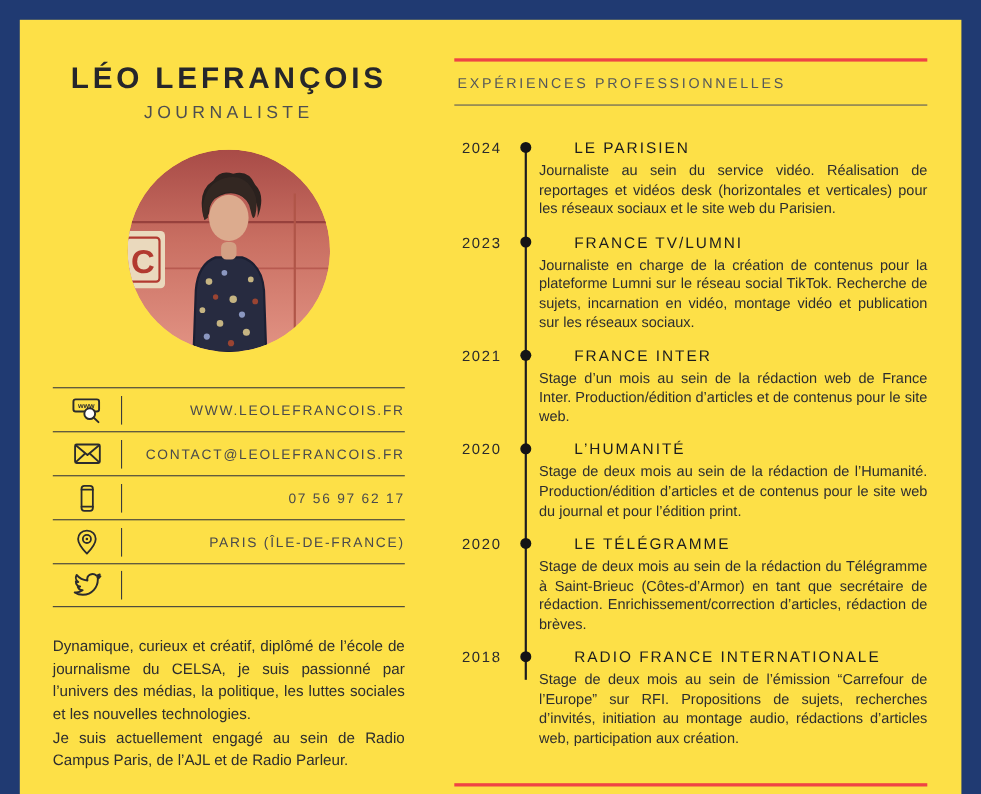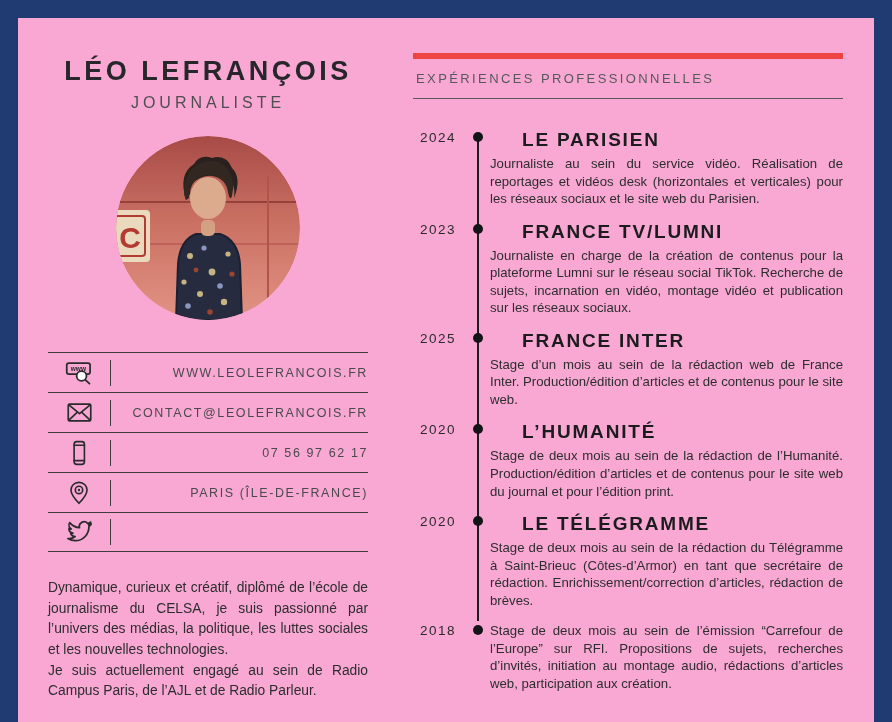--- a/index.html
+++ b/index.html
@@ -6,21 +6,21 @@
   html,body { width:892px; height:722px; }
   body {
     position:relative;
     background:#203a72;
     font-family:"Liberation Sans", sans-serif;
     overflow:hidden;
   }
   .page {
     position:absolute;
     left:18px; top:18px; right:18px; bottom:0;
-    background:#f9a8d4;
+    background:#fde047;
   }
 
   
   .left-col {
     position:absolute; left:30px; top:0; width:320px;
   }
   .name {
     margin-top:38px;
     text-align:center;
     font-size:27px;
@@ -82,21 +82,21 @@
     color:#2d2d2f;
   }
   .about p + p { margin-top:0; }
 
   
   .right-col {
     position:absolute; left:395px; top:0; width:430px;
   }
   .section-head {
     margin-top:35px;
-    border-top:6px solid #ef4444;
+    border-top:3px solid #ef4444;
     border-bottom:1px solid #59595b;
     padding:12px 0 12px 3px;
     font-size:13px;
     letter-spacing:2.4px;
     color:#56585a;
   }
   .timeline {
     position:relative;
     margin-top:30px;
   }
@@ -121,22 +121,22 @@
     color:#2a2a2c;
   }
   .entry-dot {
     position:absolute;
     left:59.5px; top:3px;
     width:10px; height:10px;
     border-radius:50%;
     background:#141416;
   }
   .entry-title {
-    font-size:19px;
-    font-weight:bold;
+    font-size:14px;
+    font-weight:normal;
     letter-spacing:1.8px;
     color:#1c1c1e;
     padding-left:32px;
   }
   .entry-desc {
     margin-top:4px;
     font-size:13.2px;
     line-height:1.33;
     text-align:justify;
     color:#2d2d2f;
@@ -292,21 +292,21 @@
       </div>
 
       <div class="entry">
         <div class="entry-year">2023</div>
         <div class="entry-dot"></div>
         <div class="entry-title">FRANCE TV/LUMNI</div>
         <div class="entry-desc">Journaliste en charge de la création de contenus pour la plateforme Lumni sur le réseau social TikTok. Recherche de sujets, incarnation en vidéo, montage vidéo et publication sur les réseaux sociaux.</div>
       </div>
 
       <div class="entry">
-        <div class="entry-year">2025</div>
+        <div class="entry-year">2021</div>
         <div class="entry-dot"></div>
         <div class="entry-title">FRANCE INTER</div>
         <div class="entry-desc">Stage d’un mois au sein de la rédaction web de France Inter. Production/édition d’articles et de contenus pour le site web.</div>
       </div>
 
       <div class="entry">
         <div class="entry-year">2020</div>
         <div class="entry-dot"></div>
         <div class="entry-title">L’HUMANITÉ</div>
         <div class="entry-desc">Stage de deux mois au sein de la rédaction de l’Humanité. Production/édition d’articles et de contenus pour le site web du journal et pour l’édition print.</div>
@@ -315,20 +315,21 @@
       <div class="entry">
         <div class="entry-year">2020</div>
         <div class="entry-dot"></div>
         <div class="entry-title">LE TÉLÉGRAMME</div>
         <div class="entry-desc">Stage de deux mois au sein de la rédaction du Télégramme à Saint-Brieuc (Côtes-d’Armor) en tant que secrétaire de rédaction. Enrichissement/correction d’articles, rédaction de brèves.</div>
       </div>
 
       <div class="entry">
         <div class="entry-year">2018</div>
         <div class="entry-dot"></div>
+        <div class="entry-title">RADIO FRANCE INTERNATIONALE</div>
         <div class="entry-desc">Stage de deux mois au sein de l’émission “Carrefour de l’Europe” sur RFI. Propositions de sujets, recherches d’invités, initiation au montage audio, rédactions d’articles web, participation aux création.</div>
       </div>
 
     </div>
 
     <div class="section-head formation-head">FORMATION &amp; DIPLÔMES</div>
 
   </div>
 </div>
 

